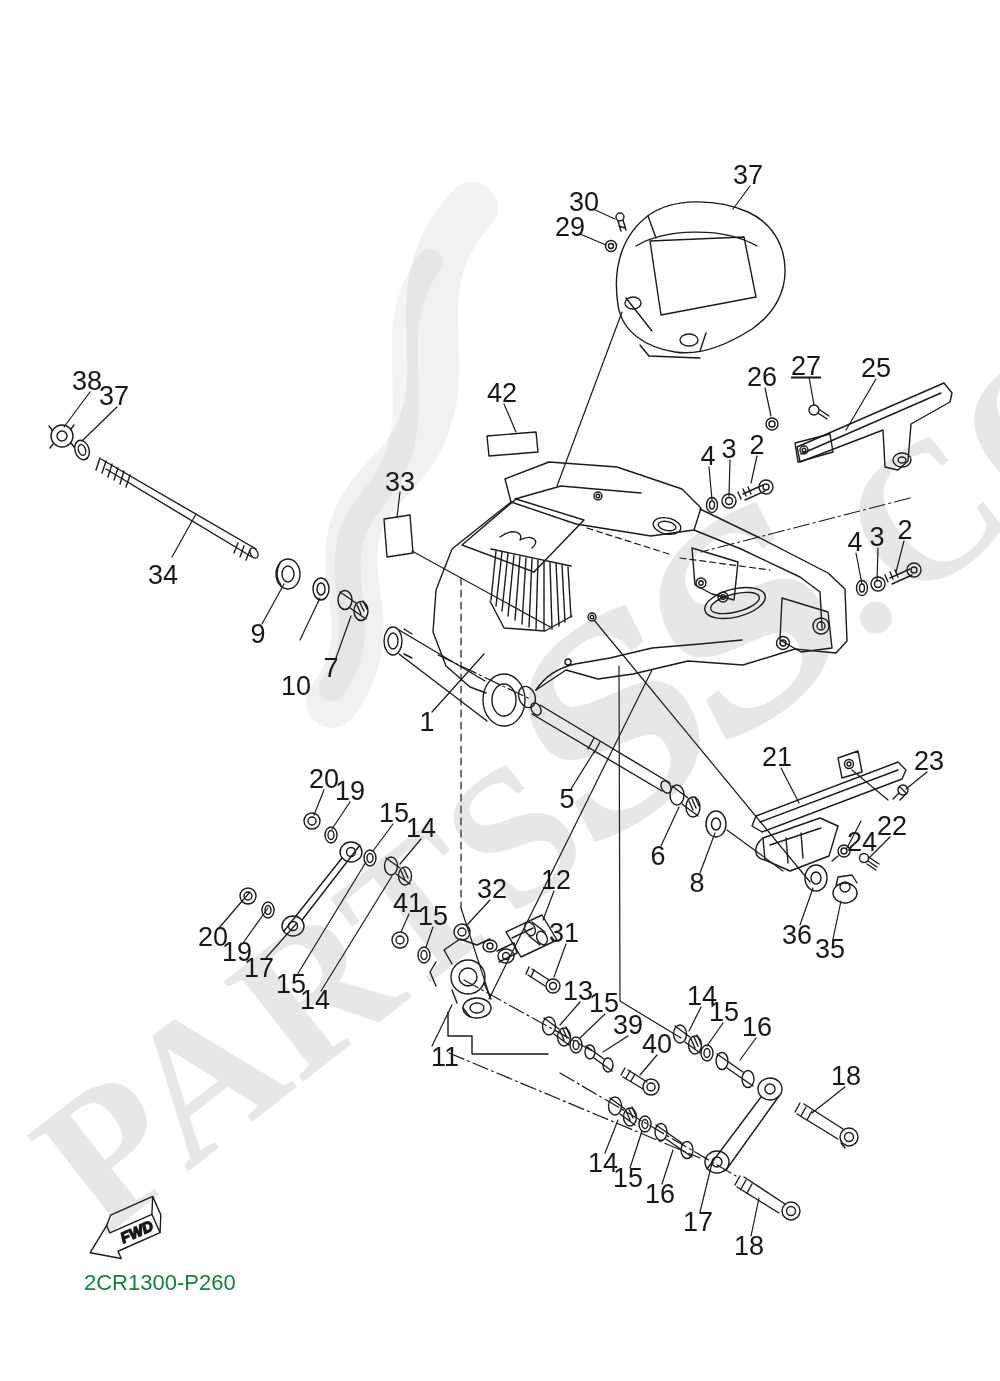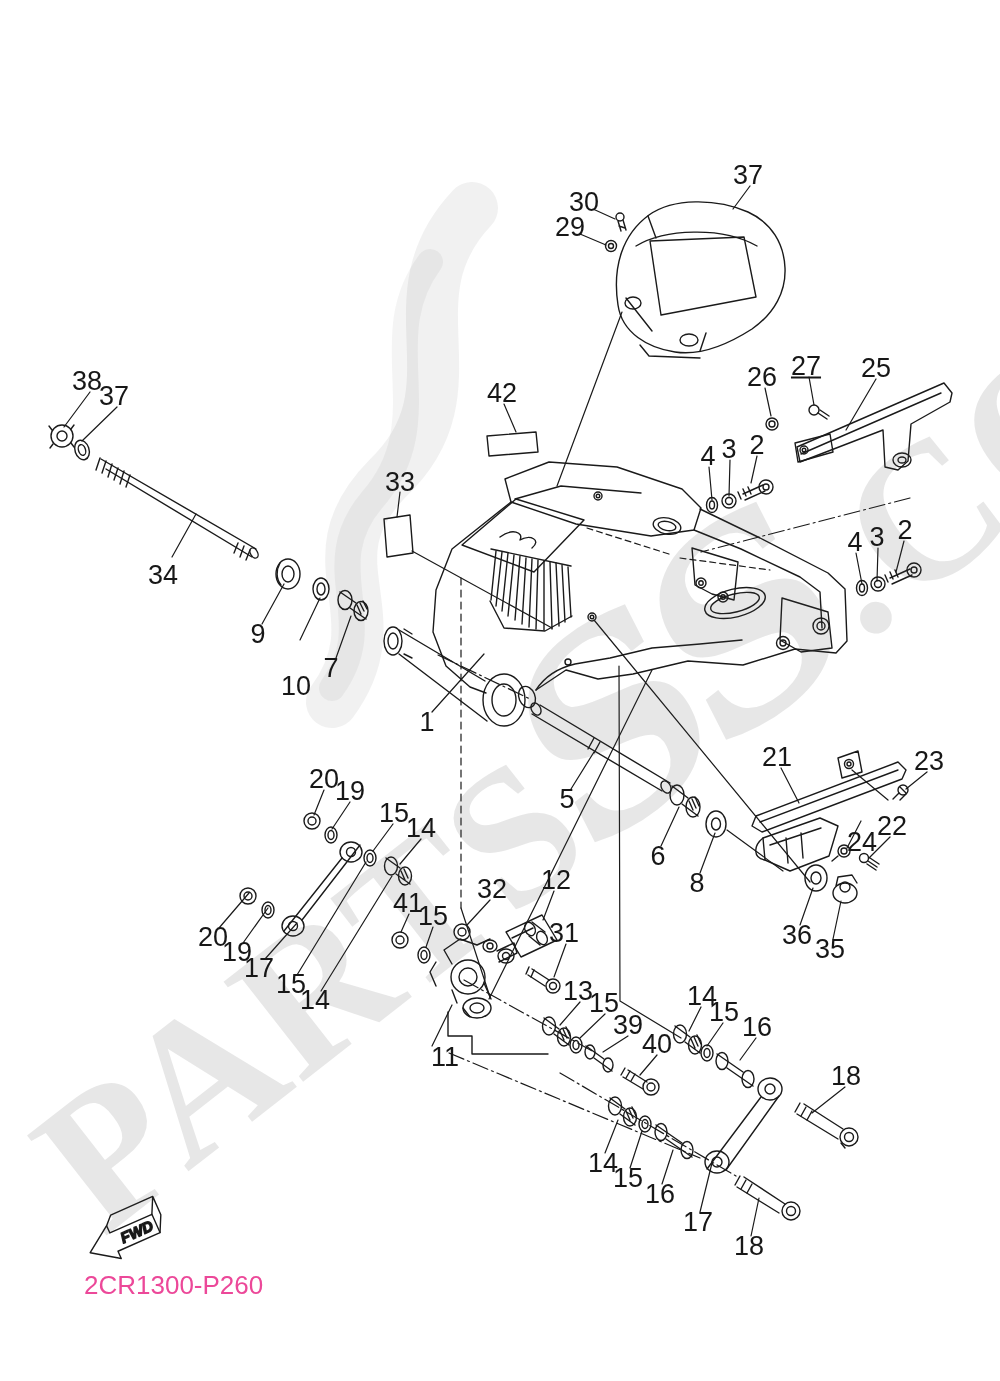--- a/index.html
+++ b/index.html
@@ -9,21 +9,21 @@
   #wm{position:absolute;left:-90px;top:640px;width:1300px;z-index:3;
       transform:rotate(-38deg);transform-origin:50% 50%;
       white-space:nowrap;pointer-events:none;line-height:1;
       color:rgba(70,70,70,0.13);}
   #wm .wm-a{font-family:"Liberation Serif",serif;font-weight:bold;font-size:195px;letter-spacing:2px;}
   #wm .wm-b{font-family:"DejaVu Serif",serif;font-weight:bold;font-style:italic;font-size:255px;letter-spacing:-12px;}
   #wm .wm-c{font-family:"Liberation Serif",serif;font-weight:bold;font-size:195px;letter-spacing:6px;}
   #labels{position:absolute;left:0;top:0;width:100%;height:100%;z-index:4;}
   .plabel{position:absolute;transform:translate(-50%,-50%);font-size:27px;color:#171717;
           font-family:"Liberation Sans",sans-serif;}
-  #code{position:absolute;left:84px;top:1270px;font-size:26px;color:#ec4899;z-index:4;
+  #code{position:absolute;left:84px;top:1270px;font-size:22px;color:#15803d;z-index:4;
         font-family:"Liberation Sans",sans-serif;}
   #fwdtext{font:italic bold 15px "Liberation Sans",sans-serif;fill:#111;}
 </style>
 </head>
 <body>
 
 <div id="stage">
 
   <svg id="art" width="1000" height="1381" viewBox="0 0 1000 1381">
     <g stroke="#1a1a1a" fill="none" stroke-width="1.4" stroke-linecap="round" stroke-linejoin="round">

